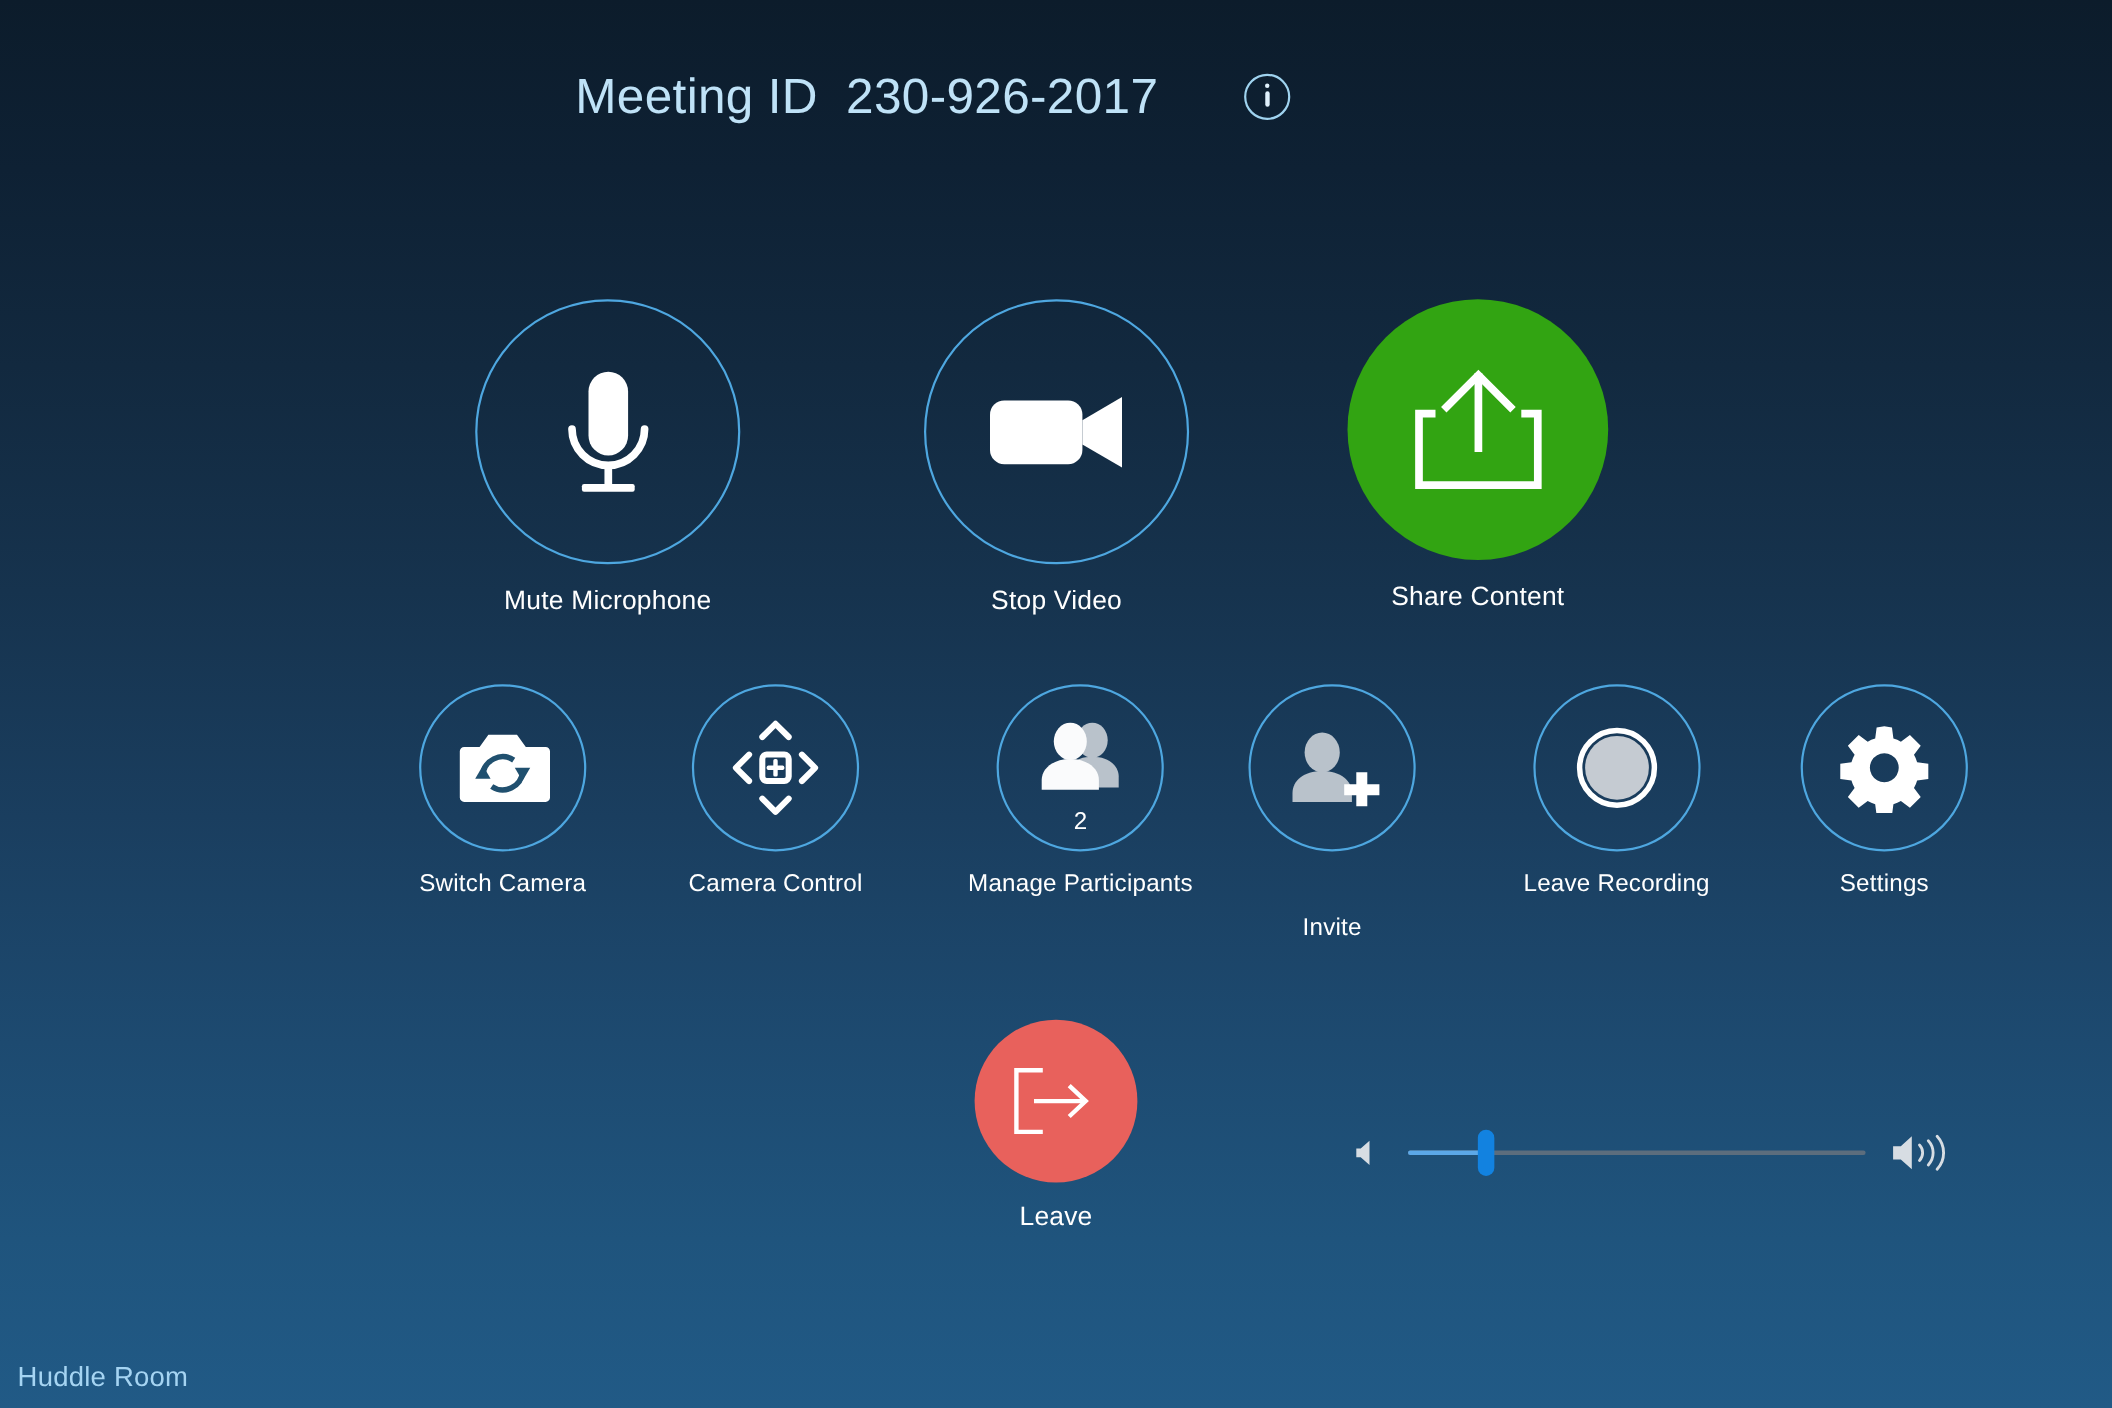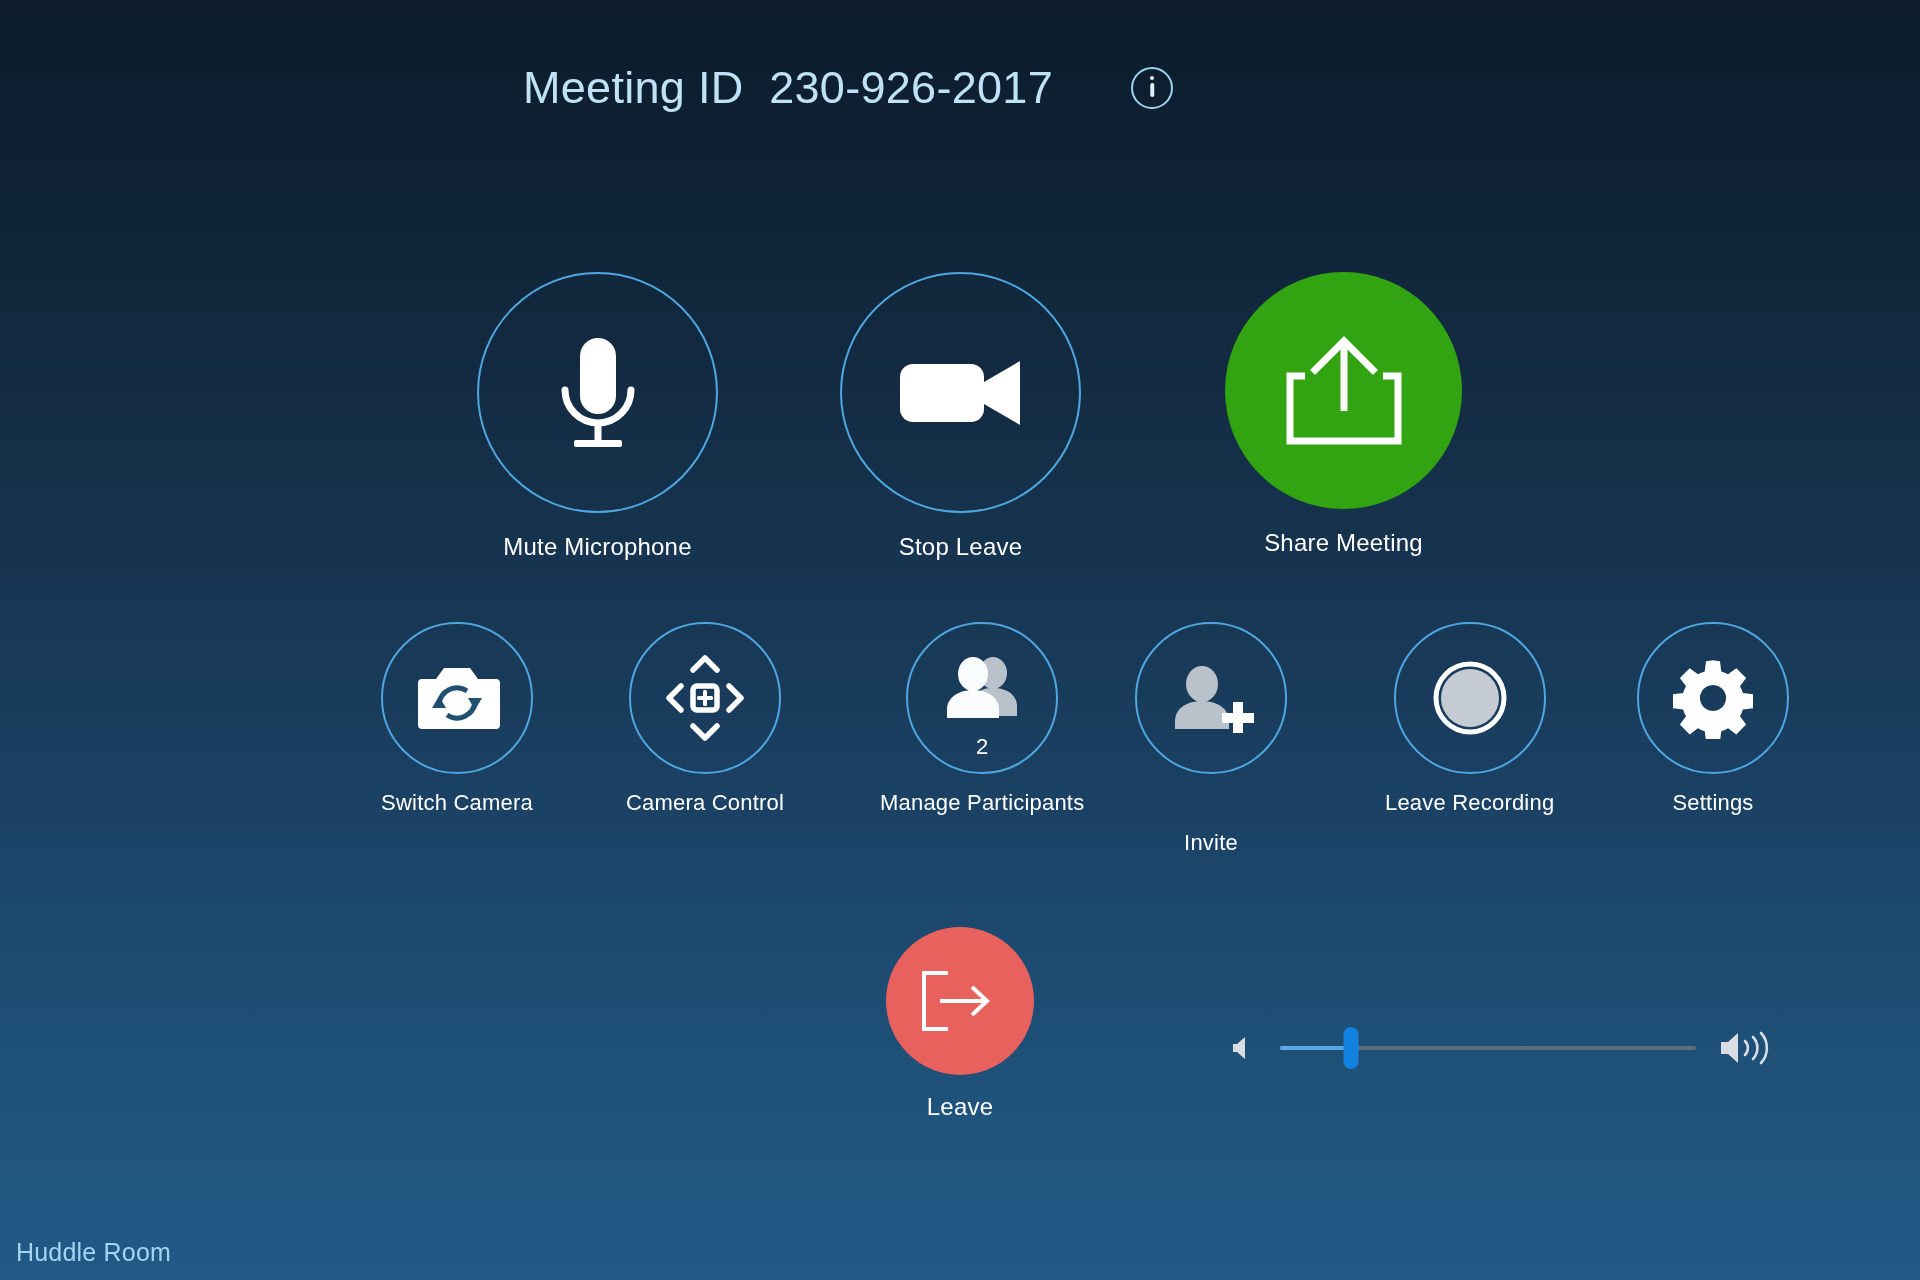--- a/index.html
+++ b/index.html
@@ -204,51 +204,51 @@
 <div id="app">
 
   <div id="header">
     <div id="meeting-title">Meeting ID  230-926-2017</div>
     <div id="info-icon-btn">
       <span class="dot"></span>
       <span class="stem"></span>
     </div>
   </div>
 
-  <div class="tile row1" style="left:477px;">
+  <div class="tile row1" style="left:432px;">
     <div class="circle outline">
       <svg width="110" height="130" viewBox="0 0 110 130">
         <rect x="37" y="10" width="36" height="76" rx="18" fill="#ffffff"></rect>
         <path d="M22 62 a33 33 0 0 0 66 0" fill="none" stroke="#ffffff" stroke-width="7" stroke-linecap="round"></path>
         <rect x="51.5" y="92" width="7" height="20" fill="#ffffff"></rect>
         <rect x="31" y="112" width="48" height="7" rx="2" fill="#ffffff"></rect>
       </svg>
     </div>
     <div class="tile-label">Mute Microphone</div>
   </div>
 
   <div class="tile row1" style="left:840px;">
     <div class="circle outline">
       <svg width="130" height="90" viewBox="0 0 130 90">
         <rect x="4" y="16" width="84" height="58" rx="13" fill="#ffffff"></rect>
         <path d="M88 34 L124 13 L124 77 L88 56 Z" fill="#ffffff"></path>
       </svg>
     </div>
-    <div class="tile-label">Stop Leave</div>
+    <div class="tile-label">Stop Video</div>
   </div>
 
   <div class="tile row1" style="left:1225px;">
     <div class="circle green">
       <svg width="124" height="120" viewBox="0 0 124 120">
         <path d="M62 8 L62 80" fill="none" stroke="#ffffff" stroke-width="7" stroke-linecap="butt"></path>
         <path d="M33 39 L62 10 L91 39" fill="none" stroke="#ffffff" stroke-width="7" stroke-linecap="square" stroke-linejoin="miter"></path>
         <path d="M23 45 L8 45 L8 110 L116 110 L116 45 L101 45" fill="none" stroke="#ffffff" stroke-width="7" stroke-linejoin="miter"></path>
       </svg>
     </div>
-    <div class="tile-label">Share Meeting</div>
+    <div class="tile-label">Share Content</div>
   </div>
 
 
   <div class="tile row2" style="left:381px;">
     <div class="circle outline">
       <svg width="86" height="70" viewBox="0 0 86 70">
         <path d="M4 16 h18 l8 -11 h26 l8 11 h18 a4 4 0 0 1 4 4 v42 a4 4 0 0 1 -4 4 h-74 a4 4 0 0 1 -4 -4 v-42 a4 4 0 0 1 4 -4 z" fill="#ffffff"></path>
         <g fill="none" stroke="#20506f" stroke-width="5" stroke-linecap="butt">
           <path d="M25 42 a18 18 0 0 1 28 -14"></path>
           <path d="M61 38 a18 18 0 0 1 -28 14"></path>

